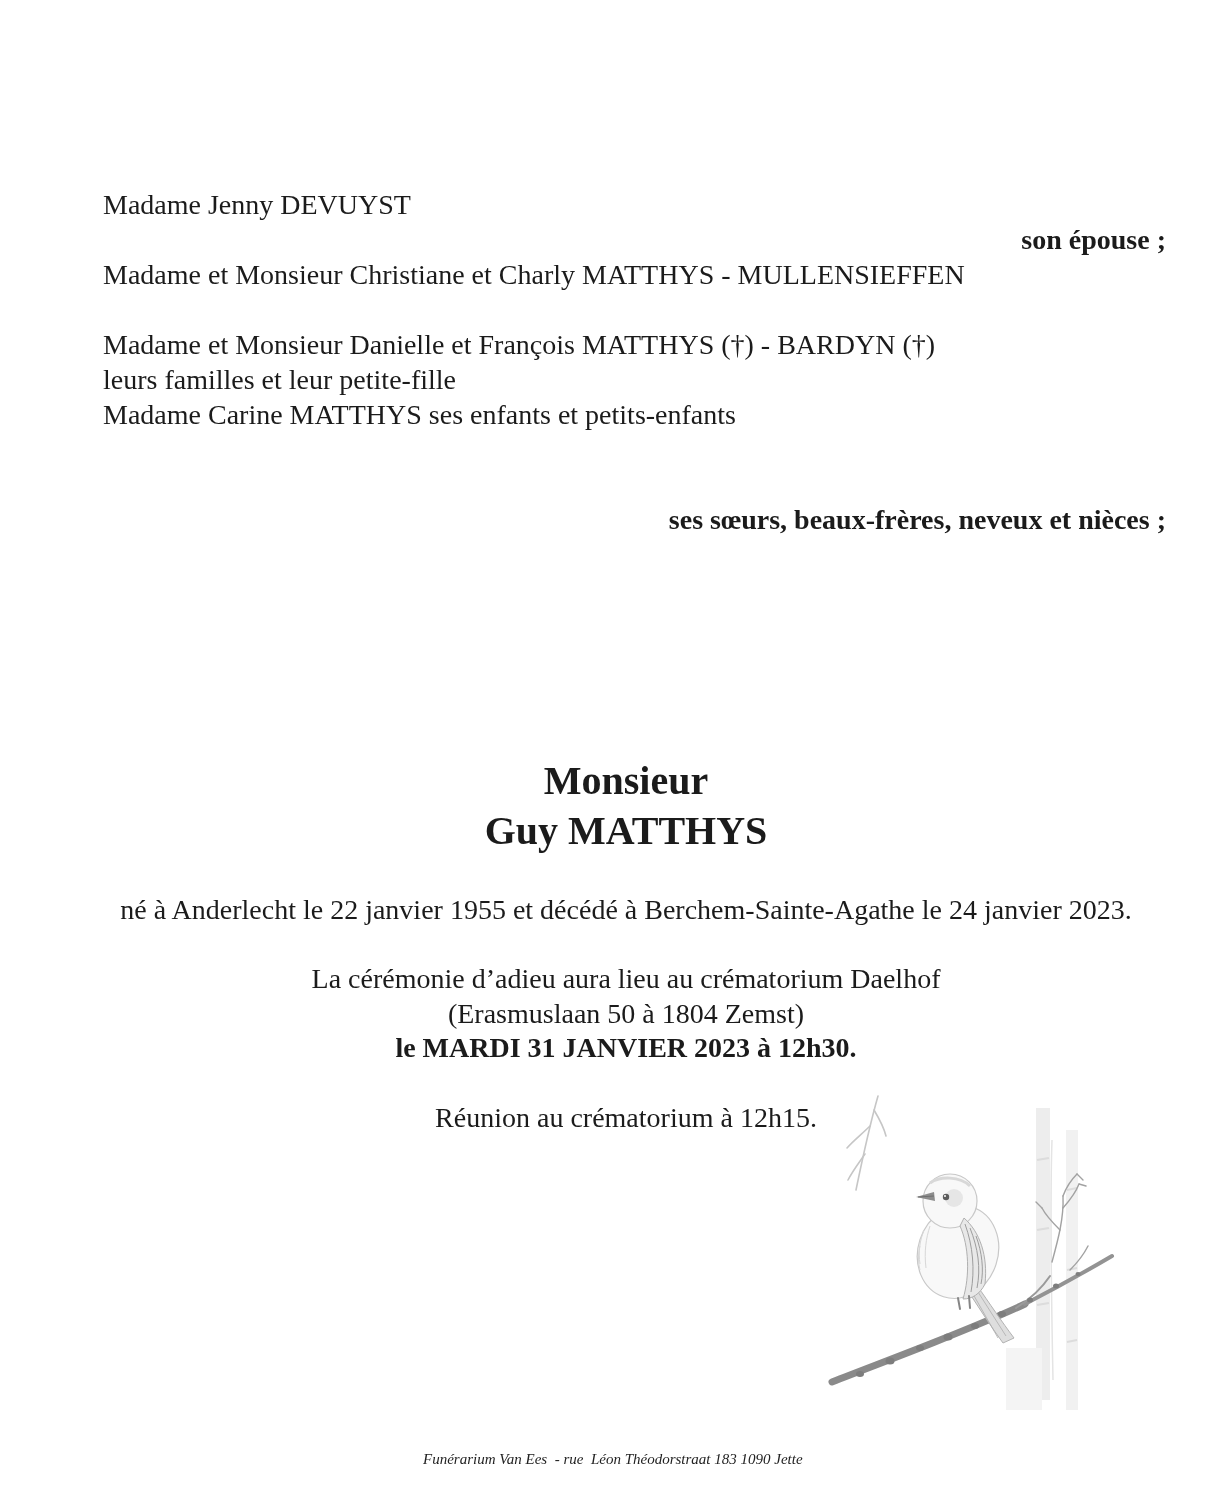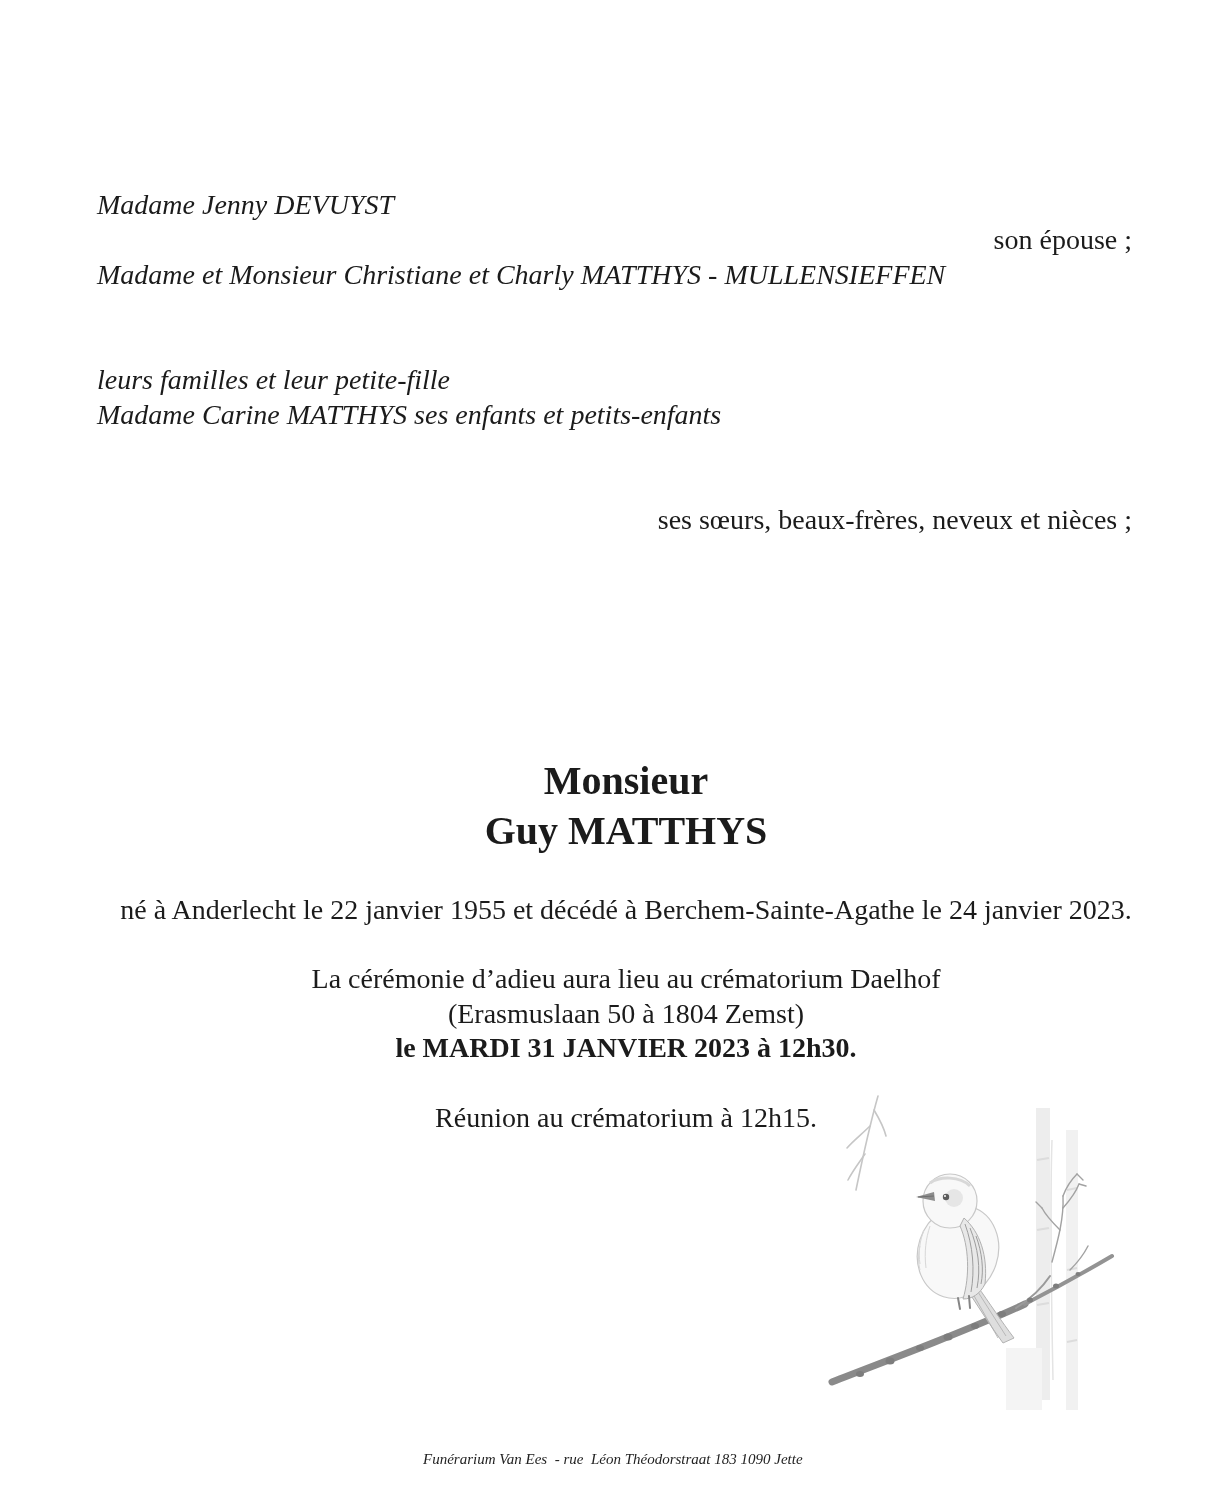--- a/index.html
+++ b/index.html
@@ -10,22 +10,22 @@
     font-family:"Liberation Serif","DejaVu Serif",serif;
     color:#1b1b1b;
     overflow:hidden;
   }
   .line{
     position:absolute;
     font-size:28px;
     line-height:35px;
     white-space:nowrap;
   }
-  .left{left:97px;font-style:italic;}
-  .right{right:82px;text-align:left;}
+  .left{left:103px;}
+  .right{right:48px;text-align:left;font-weight:bold;}
   .centered{left:0;width:1252px;text-align:center;white-space:nowrap;}
   .title-line{
     position:absolute;
     left:0;width:1252px;
     text-align:center;
     font-size:40px;line-height:48px;
     font-weight:bold;
     white-space:nowrap;
   }
   .bold{font-weight:bold;}
@@ -47,20 +47,21 @@
 </style>
 </head>
 <body>
 
 <div class="page">
 
   <div class="line left" style="top:187px">Madame Jenny DEVUYST</div>
   <div class="line right" style="top:222px">son épouse ;</div>
 
   <div class="line left" style="top:257px">Madame et Monsieur Christiane et Charly MATTHYS - MULLENSIEFFEN</div>
+  <div class="line left" style="top:327px">Madame et Monsieur Danielle et François MATTHYS (†) - BARDYN (†)</div>
   <div class="line left" style="top:362px">leurs familles et leur petite-fille</div>
   <div class="line left" style="top:397px">Madame Carine MATTHYS ses enfants et petits-enfants</div>
 
   <div class="line right" style="top:502px">ses sœurs, beaux-frères, neveux et nièces ;</div>
 
 
   <div class="title-line" style="top:757px">Monsieur</div>
   <div class="title-line" style="top:807px">Guy MATTHYS</div>
 
   <div class="line centered" style="top:892px">né à Anderlecht le 22 janvier 1955 et décédé à Berchem-Sainte-Agathe le 24 janvier 2023.</div>

